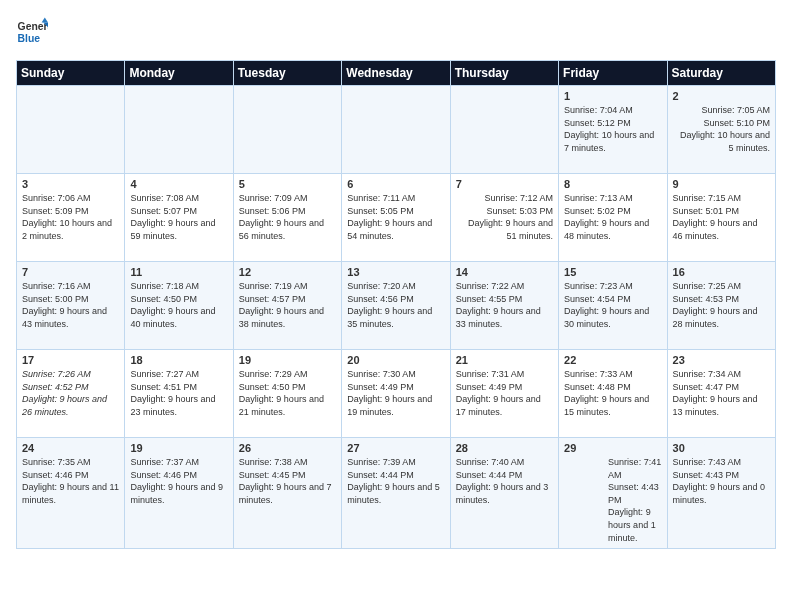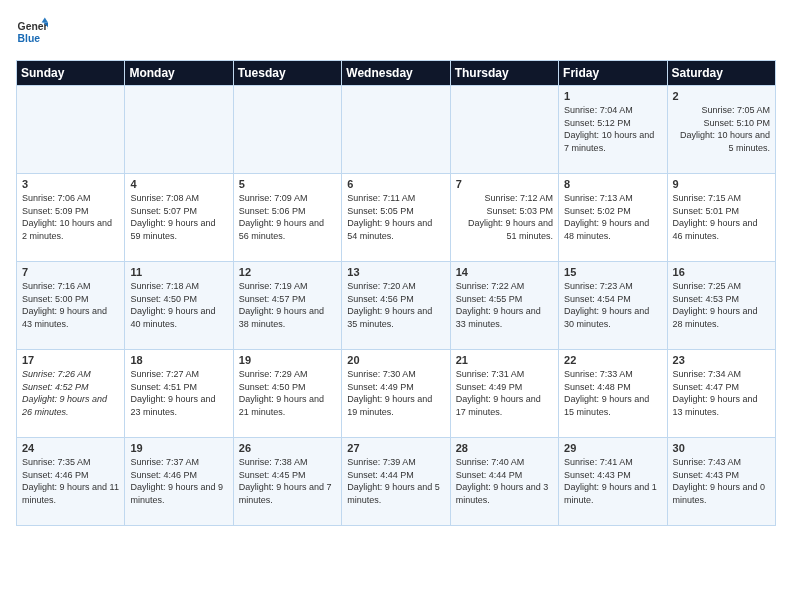--- a/index.html
+++ b/index.html
@@ -287,21 +287,21 @@
 Daylight: 9 hours and 5 minutes.</div>
         </td>
         <td>
           <span class="day-num">28</span>
           <div class="day-info" style="white-space: pre-line;">Sunrise: 7:40 AM
 Sunset: 4:44 PM
 Daylight: 9 hours and 3 minutes.</div>
         </td>
         <td>
           <span class="day-num">29</span>
-          <div class="day-info" style="white-space: pre-line;">Sunrise: 7:41 AM
+          <div class="day-info" style="white-space: pre-line; margin-left: 44px;">Sunrise: 7:41 AM
 Sunset: 4:43 PM
 Daylight: 9 hours and 1 minute.</div>
         </td>
         <td>
           <span class="day-num">30</span>
           <div class="day-info" style="white-space: pre-line;">Sunrise: 7:43 AM
 Sunset: 4:43 PM
 Daylight: 9 hours and 0 minutes.</div>
         </td>
       </tr>

